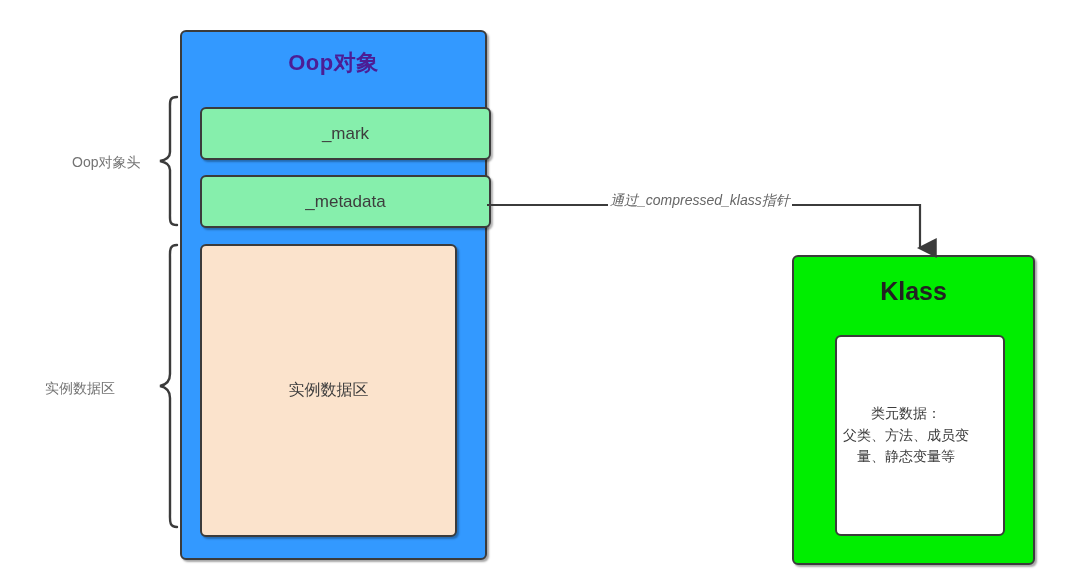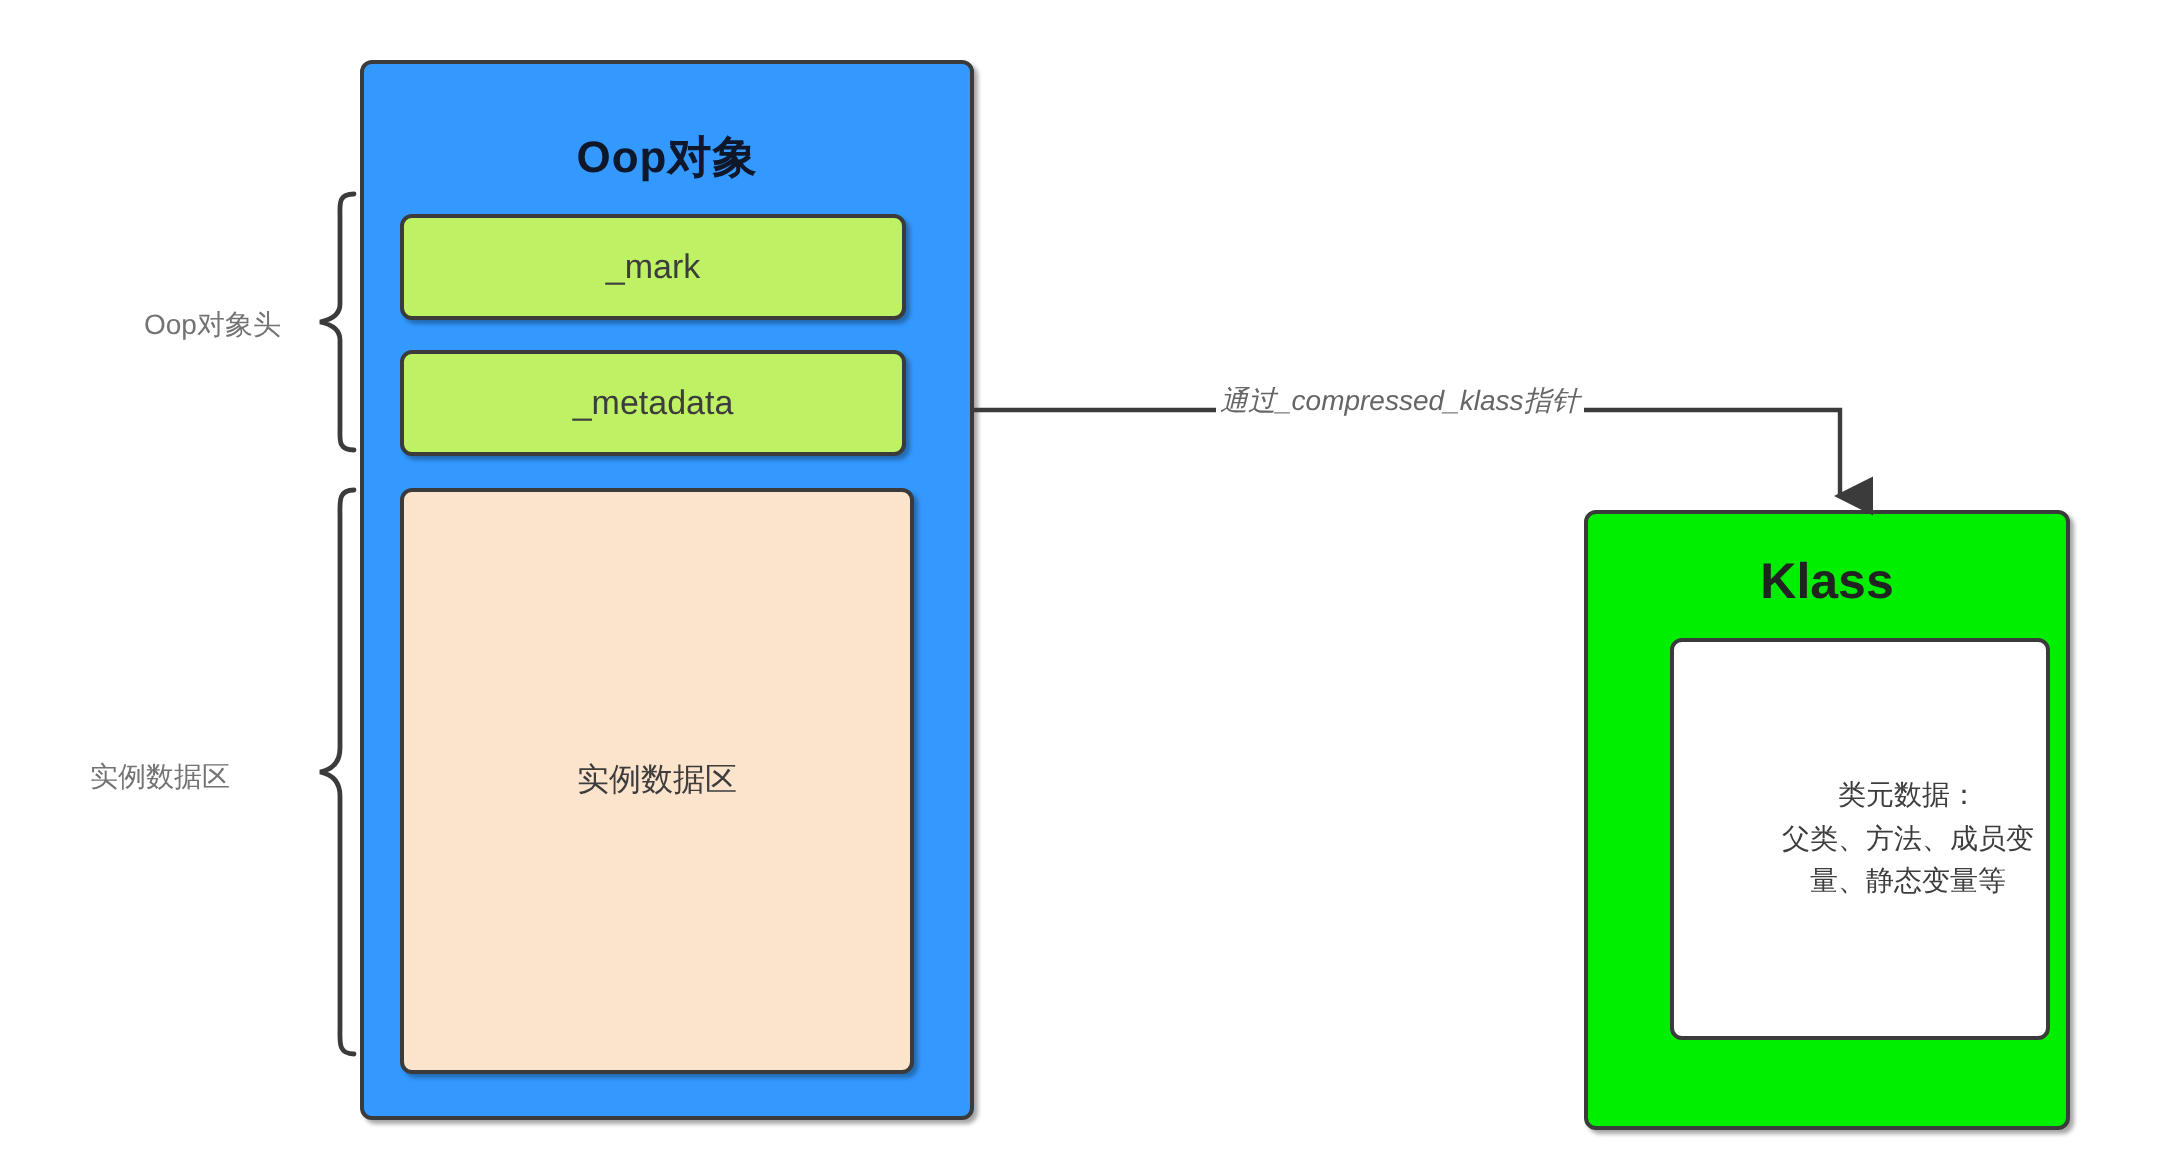--- a/index.html
+++ b/index.html
@@ -30,31 +30,30 @@
     border-radius: 6px;
     box-sizing: border-box;
     box-shadow: 2px 2px 2px rgba(0,0,0,0.35);
   }
   .oop-title {
     position: absolute;
     left: 0;
     top: 16px;
     width: 100%;
     text-align: center;
-    color: #0f172a;
+    color: #4c1d95;
     font-weight: bold;
     font-size: 22px;
     letter-spacing: 0.5px;
-    margin-top: 16px;
   }
   .field-box {
     position: absolute;
     left: 18px;
-    width: 253px;
-    background: #bef264;
+    width: 291px;
+    background: #86efac;
     border: 2px solid #3b3b3b;
     border-radius: 6px;
     box-sizing: border-box;
     box-shadow: 2px 2px 2px rgba(0,0,0,0.3);
     display: flex;
     align-items: center;
     justify-content: center;
     color: #3d3d3d;
     font-size: 17px;
   }
@@ -97,30 +96,30 @@
     top: 20px;
     width: 100%;
     text-align: center;
     color: #222222;
     font-weight: bold;
     font-size: 25px;
   }
   .klass-inner {
     position: absolute;
     left: 41px;
-    top: 62px;
-    width: 190px;
+    top: 78px;
+    width: 170px;
     height: 201px;
     background: #ffffff;
     border: 2px solid #3b3b3b;
     border-radius: 6px;
     box-sizing: border-box;
     display: flex;
     align-items: center;
-    justify-content: flex-end;
+    justify-content: flex-start;
   }
   .klass-inner-text {
     text-align: center;
     color: #3d3d3d;
     font-size: 14px;
     line-height: 1.55;
     white-space: pre-line;
     padding: 0 6px;
   }
 

